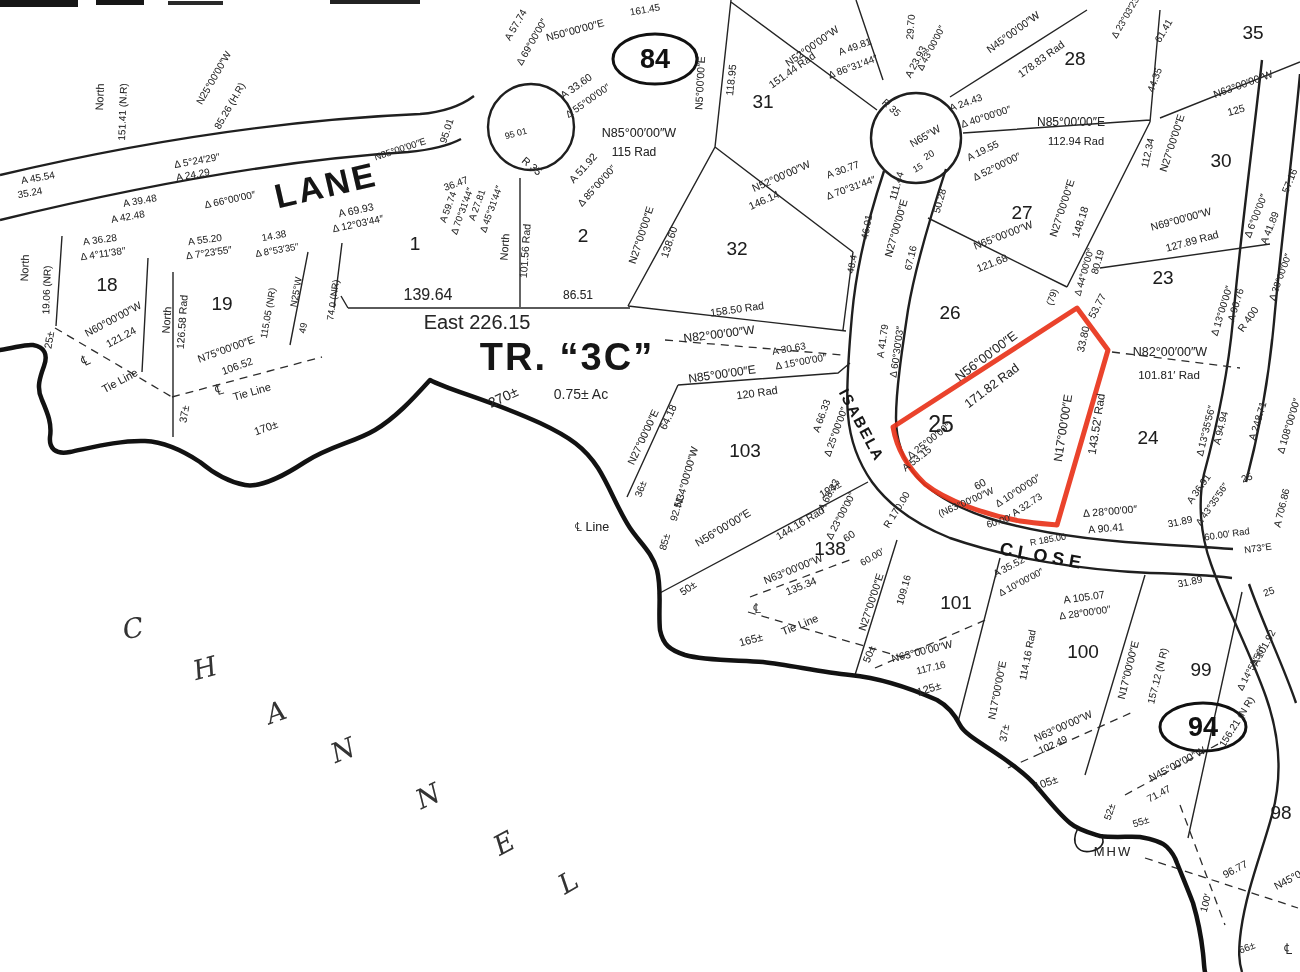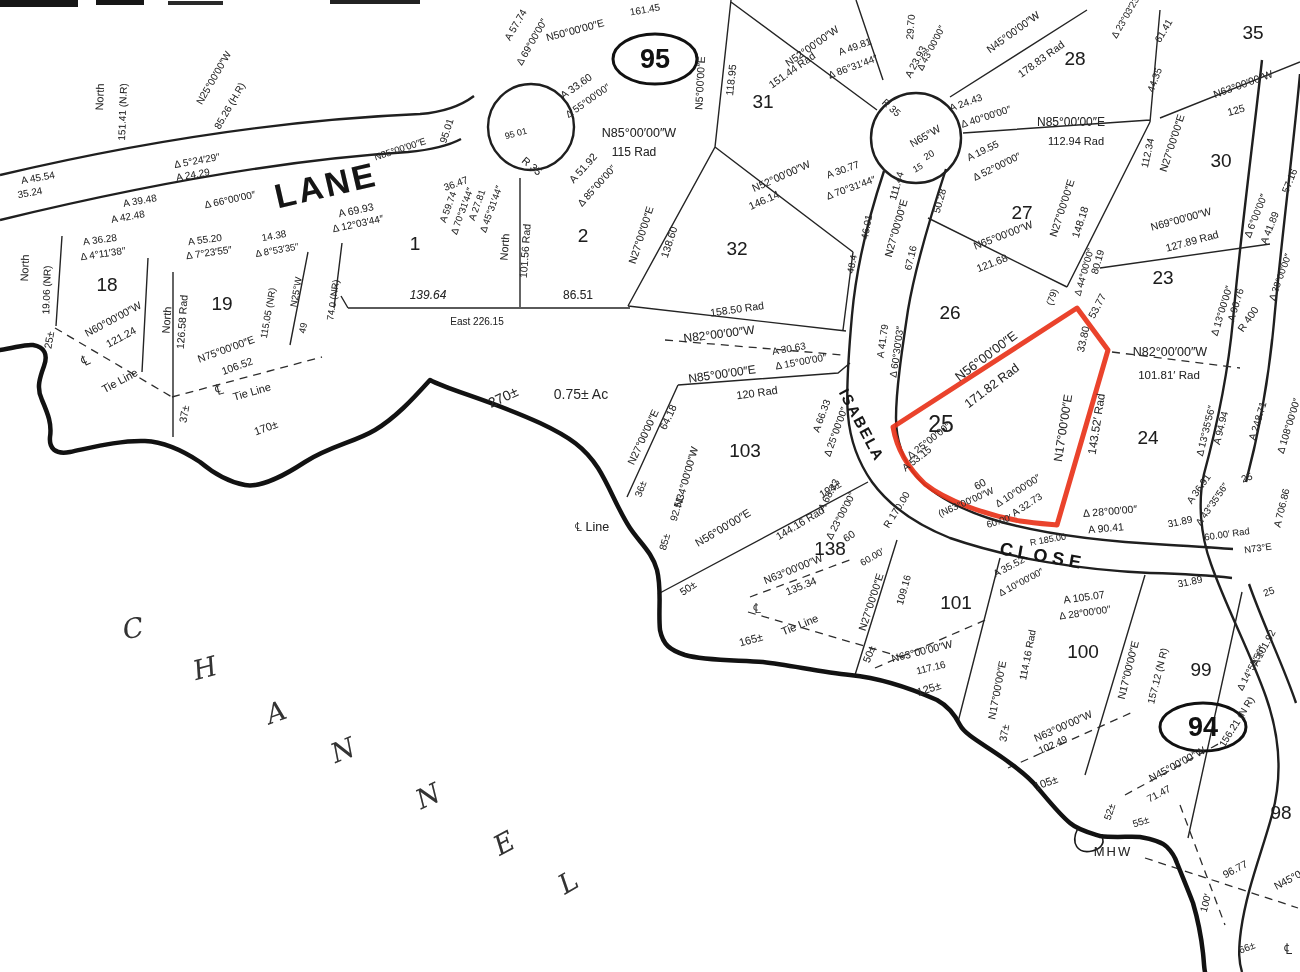--- a/index.html
+++ b/index.html
@@ -83,20 +83,21 @@
 
     <path fill="none" stroke="#121212" stroke-width="4.5" stroke-linejoin="round" stroke-linecap="round" d="M0,350 C15,348 25,344 33,345 C45,347 48,355 44,366 C40,377 36,388 42,400 C48,414 52,424 50,437 C49,448 55,455 70,452 C90,448 120,440 145,441 C165,442 185,452 200,462 C212,472 228,482 245,485 C262,488 285,475 305,462 C330,446 355,442 375,430 C395,418 412,400 430,380 C448,390 490,400 540,423 C570,437 585,448 598,468 C610,487 618,510 630,528 C640,543 652,552 657,570 C662,590 658,610 660,630 C663,645 670,650 685,655 C705,661 740,660 763,662 C790,665 820,672 850,675 C880,678 910,688 937,700 C948,706 955,715 960,725 C965,735 985,745 1003,758 C1020,770 1030,778 1037,787 C1048,800 1060,815 1070,823 C1078,830 1090,833 1100,836 C1115,838 1130,836 1140,837 C1152,839 1162,842 1167,847 C1172,852 1175,857 1177,863 C1183,878 1188,890 1193,903 C1198,920 1201,935 1203,953 C1204,962 1204,968 1205,972"></path>
     <path fill="none" stroke="#1a1a1a" stroke-width="1.6" d="M1078,828 C1070,844 1078,854 1092,851 C1101,849 1105,843 1102,837"></path>
 
     <ellipse cx="655" cy="59" rx="42" ry="25" fill="none" stroke="#111" stroke-width="3"></ellipse>
     <ellipse cx="1203" cy="727" rx="43" ry="24" fill="none" stroke="#111" stroke-width="3"></ellipse>
 
     <path fill="none" stroke="#e8331a" stroke-width="5" stroke-linejoin="round" opacity="0.92" d="M893,427 C897,450 908,468 925,484 C945,500 985,515 1020,521 C1033,523 1046,524 1057,525 L1108,350 L1077,308 Z"></path>
   </svg>
 
+  <div class="tract-name">TR. “3C”</div>
   <div class="tract-area">0.75± Ac</div>
 
   <div id="map-labels">
       <span class="lbl" style="left: 38px; top: 178px; transform: translate(-50%, -50%) rotate(-10deg); font-size: 10px;">A 45.54</span>
       <span class="lbl" style="left: 30px; top: 193px; transform: translate(-50%, -50%) rotate(-10deg); font-size: 10px;">35.24</span>
       <span class="lbl" style="left: 100px; top: 97px; transform: translate(-50%, -50%) rotate(-88deg);">North</span>
       <span class="lbl" style="left: 123px; top: 112px; transform: translate(-50%, -50%) rotate(-88deg); font-size: 10px;">151.41 (N.R)</span>
       <span class="lbl" style="left: 214px; top: 78px; transform: translate(-50%, -50%) rotate(-60deg); font-size: 10px;">N25°00′00″W</span>
       <span class="lbl" style="left: 230px; top: 106px; transform: translate(-50%, -50%) rotate(-60deg); font-size: 10px;">85.26 (H.R)</span>
       <span class="lbl" style="left: 197px; top: 161px; transform: translate(-50%, -50%) rotate(-10deg); font-size: 10px;">Δ 5°24′29″</span>
@@ -146,23 +147,23 @@
       <span class="lbl" style="left: 575px; top: 30px; transform: translate(-50%, -50%) rotate(-15deg); font-size: 10.5px;">N50°00′00″E</span>
       <span class="lbl" style="left: 645px; top: 10px; transform: translate(-50%, -50%) rotate(-10deg); font-size: 10px;">161.45</span>
       <span class="lbl" style="left: 516px; top: 25px; transform: translate(-50%, -50%) rotate(-60deg); font-size: 10px;">A 57.74</span>
       <span class="lbl" style="left: 532px; top: 42px; transform: translate(-50%, -50%) rotate(-60deg); font-size: 10px;">Δ 69°00′00″</span>
       <span class="lbl" style="left: 639px; top: 133px; transform: translate(-50%, -50%) rotate(0deg); font-size: 12.5px;">N85°00′00″W</span>
       <span class="lbl" style="left: 634px; top: 152px; transform: translate(-50%, -50%) rotate(0deg); font-size: 12px;">115  Rad</span>
       <span class="lbl" style="left: 583px; top: 168px; transform: translate(-50%, -50%) rotate(-48deg); font-size: 10.5px;">A 51.92</span>
       <span class="lbl" style="left: 597px; top: 186px; transform: translate(-50%, -50%) rotate(-48deg); font-size: 10px;">Δ 85°00′00″</span>
       <span class="lbl" style="left: 505px; top: 247px; transform: translate(-50%, -50%) rotate(-86deg);">North</span>
       <span class="lbl" style="left: 525px; top: 251px; transform: translate(-50%, -50%) rotate(-86deg); font-size: 10.5px;">101.56 Rad</span>
-      <span class="lbl" style="left: 428px; top: 295px; transform: translate(-50%, -50%) rotate(0deg); font-size: 12px; font-style: italic;">139.64</span>
+      <span class="lbl" style="left: 428px; top: 295px; transform: translate(-50%, -50%) rotate(0deg); font-size: 16px;">139.64</span>
       <span class="lbl" style="left: 578px; top: 295px; transform: translate(-50%, -50%) rotate(0deg); font-size: 12px;">86.51</span>
-      <span class="lbl" style="left: 477px; top: 322px; transform: translate(-50%, -50%) rotate(0deg); font-size: 10px;">East  226.15</span>
+      <span class="lbl" style="left: 477px; top: 322px; transform: translate(-50%, -50%) rotate(0deg); font-size: 20px;">East  226.15</span>
       <span class="lbl" style="left: 700px; top: 83px; transform: translate(-50%, -50%) rotate(-87deg); font-size: 10.5px;">N5°00′00″E</span>
       <span class="lbl" style="left: 731px; top: 80px; transform: translate(-50%, -50%) rotate(-84deg); font-size: 10.5px;">118.95</span>
       <span class="lbl" style="left: 812px; top: 46px; transform: translate(-50%, -50%) rotate(-35deg); font-size: 10.5px;">N52°00′00″W</span>
       <span class="lbl" style="left: 792px; top: 70px; transform: translate(-50%, -50%) rotate(-35deg); font-size: 10.5px;">151.44 Rad</span>
       <span class="lbl" style="left: 641px; top: 235px; transform: translate(-50%, -50%) rotate(-72deg); font-size: 10.5px;">N27°00′00″E</span>
       <span class="lbl" style="left: 669px; top: 242px; transform: translate(-50%, -50%) rotate(-72deg); font-size: 10.5px;">138.60</span>
       <span class="lbl" style="left: 781px; top: 176px; transform: translate(-50%, -50%) rotate(-24deg); font-size: 10.5px;">N52°00′00″W</span>
       <span class="lbl" style="left: 764px; top: 200px; transform: translate(-50%, -50%) rotate(-24deg); font-size: 10.5px;">146.14</span>
       <span class="lbl" style="left: 737px; top: 309px; transform: translate(-50%, -50%) rotate(-8deg); font-size: 10.5px;">158.50 Rad</span>
       <span class="lbl" style="left: 719px; top: 334px; transform: translate(-50%, -50%) rotate(-7deg); font-size: 12px;">N82°00′00″W</span>
@@ -301,21 +302,21 @@
       <span class="lbl" style="left: 1237px; top: 722px; transform: translate(-50%, -50%) rotate(-58deg); font-size: 10px;">156.21  (N R)</span>
       <span class="lbl" style="left: 1177px; top: 764px; transform: translate(-50%, -50%) rotate(-28deg); font-size: 10.5px;">N45°00′00″W</span>
       <span class="lbl" style="left: 1159px; top: 794px; transform: translate(-50%, -50%) rotate(-28deg); font-size: 10px;">71.47</span>
       <span class="lbl" style="left: 1235px; top: 869px; transform: translate(-50%, -50%) rotate(-28deg); font-size: 10.5px;">96.77</span>
       <span class="lbl" style="left: 1291px; top: 878px; transform: translate(-50%, -50%) rotate(-28deg); font-size: 10.5px;">N45°00′</span>
       <span class="lbl" style="left: 1206px; top: 903px; transform: translate(-50%, -50%) rotate(-75deg); font-size: 10px;">100′</span>
       <span class="lbl" style="left: 1247px; top: 948px; transform: translate(-50%, -50%) rotate(-20deg); font-size: 10px;">66±</span>
       <span class="lbl" style="left: 1288px; top: 948px; transform: translate(-50%, -50%) rotate(0deg); font-size: 15px;">℄</span>
       <span class="lbl street" style="left: 862px; top: 425px; transform: translate(-50%, -50%) rotate(62deg); font-size: 15px; letter-spacing: 2px;">ISABELA</span>
       <span class="lbl street" style="left: 1043px; top: 556px; transform: translate(-50%, -50%) rotate(10deg); font-size: 18px; letter-spacing: 5px;">CLOSE</span>
-      <span class="lbl sheet" style="left: 655px; top: 59px; transform: translate(-50%, -50%) rotate(0deg);">95</span>
+      <span class="lbl sheet" style="left: 655px; top: 59px; transform: translate(-50%, -50%) rotate(0deg);">84</span>
       <span class="lbl sheet" style="left: 1203px; top: 727px; transform: translate(-50%, -50%) rotate(0deg);">94</span>
       <span class="lbl water" style="left: 133px; top: 628px; transform: translate(-50%, -50%) rotate(-10deg);">C</span>
       <span class="lbl water" style="left: 205px; top: 668px; transform: translate(-50%, -50%) rotate(-15deg);">H</span>
       <span class="lbl water" style="left: 276px; top: 712px; transform: translate(-50%, -50%) rotate(-20deg);">A</span>
       <span class="lbl water" style="left: 343px; top: 750px; transform: translate(-50%, -50%) rotate(-22deg);">N</span>
       <span class="lbl water" style="left: 428px; top: 796px; transform: translate(-50%, -50%) rotate(-25deg);">N</span>
       <span class="lbl water" style="left: 504px; top: 843px; transform: translate(-50%, -50%) rotate(-28deg);">E</span>
       <span class="lbl water" style="left: 568px; top: 882px; transform: translate(-50%, -50%) rotate(-30deg);">L</span>
       <span class="lbl lot" style="left: 415px; top: 243px; transform: translate(-50%, -50%) rotate(0deg);">1</span>
       <span class="lbl lot" style="left: 583px; top: 235px; transform: translate(-50%, -50%) rotate(0deg);">2</span>

